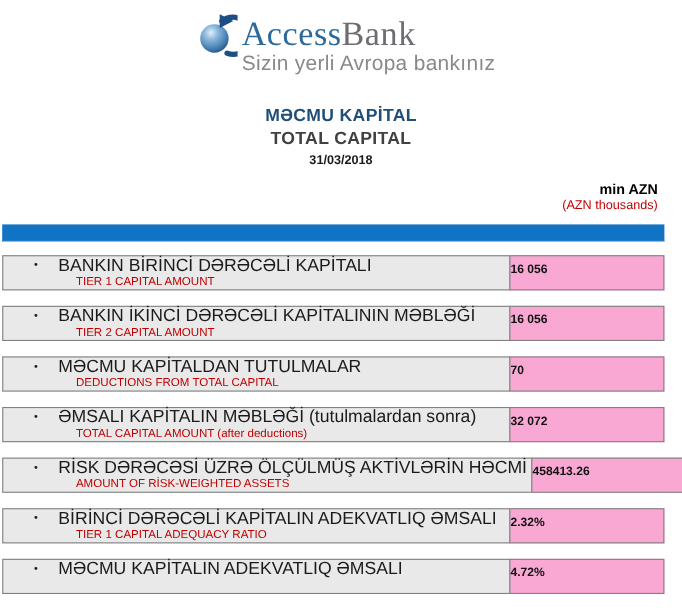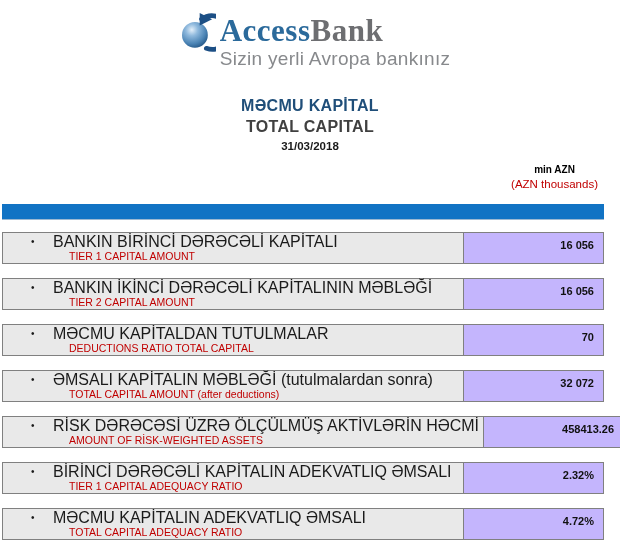--- a/index.html
+++ b/index.html
@@ -5,49 +5,49 @@
   html,body{margin:0;padding:0;}
   body{
     width:620px;height:555px;background:#ffffff;position:relative;overflow:hidden;
     font-family:"Liberation Sans","DejaVu Sans",sans-serif;
     -webkit-font-smoothing:antialiased;
   }
   
   .logo-row{display:flex;justify-content:center;align-items:flex-start;padding-top:10px;}
   .logo-icon{width:46px;height:44px;margin-right:4px;margin-top:2px;}
   .brand-col{display:flex;flex-direction:column;}
-  .brand-text{font-family:"Liberation Serif","DejaVu Serif",serif;font-size:31px;line-height:1.1;margin-top:4px;letter-spacing:0.5px;font-weight:bold;}
+  .brand-text{font-family:"Liberation Serif","DejaVu Serif",serif;font-size:31px;line-height:1.1;margin-top:4px;letter-spacing:0.5px;}
   .brand-access{color:#2b6a9b;}
   .brand-bank{color:#6d6e71;}
   .tagline{color:#87898c;font-size:19px;text-align:center;margin-top:0;letter-spacing:0.3px;}
   
   .title-block{text-align:center;margin-top:27px;}
   .title-az{color:#1f4e79;font-weight:bold;font-size:16px;letter-spacing:0.3px;}
   .title-en{color:#404040;font-weight:bold;font-size:16px;margin-top:3px;letter-spacing:0.3px;}
   .report-date{color:#1a1a1a;font-weight:bold;font-size:11.5px;margin-top:4px;}
   
   .units{position:absolute;top:164px;right:22px;text-align:right;line-height:1.25;}
-  .unit-az{color:#000000;font-size:10px;font-weight:bold;text-align:center;}
+  .unit-az{color:#000000;font-size:13px;font-weight:bold;}
   .unit-en{color:#c00000;font-size:11.5px;}
   
   .section-bar{position:absolute;top:204px;left:2px;width:602px;height:15px;background:#1173c4;border-bottom:1px solid #9db9d2;}
   
   .capital-table{position:absolute;top:232px;left:2px;width:602px;}
   .row{display:flex;height:32px;margin-bottom:14px;}
   .cell-label{
     flex:1;background:#e9e9e9;border:1px solid #808080;box-sizing:border-box;
     display:flex;align-items:flex-start;padding:2px 4px 0 28px;
   }
   .bullet{width:22px;font-size:10px;line-height:14px;color:#1a1a1a;flex:none;}
   .labels{flex:1;min-width:0;}
   .label-az{font-size:16px;line-height:14px;color:#1a1a1a;white-space:nowrap;}
   .label-en{font-size:10.5px;line-height:14px;color:#c00000;white-space:nowrap;margin-left:16px;}
   .cell-value{
-    width:141px;flex:none;background:#c4b5fd;border:1px solid #808080;box-sizing:border-box;
-    margin-left:-1px;text-align:right;padding:2px 9px 0 0;
+    width:141px;flex:none;background:#f9a8d4;border:1px solid #808080;box-sizing:border-box;
+    margin-left:-1px;padding:2px 9px 0 0;
   }
   .value{font-size:11px;line-height:14px;font-weight:bold;color:#111111;}
 </style>
 </head>
 <body>
 
 <div class="logo-row">
   <div class="logo-icon">
     <svg viewBox="0 0 48 46" width="46" height="44" aria-hidden="true">
       <defs>
@@ -107,21 +107,21 @@
     <div class="cell-value">
       <span class="value">16 056</span>
     </div>
   </div>
 
   <div class="row">
     <div class="cell-label">
       <span class="bullet">•</span>
       <div class="labels">
         <div class="label-az">MƏCMU KAPİTALDAN TUTULMALAR</div>
-        <div class="label-en">DEDUCTIONS RATIO TOTAL CAPITAL</div>
+        <div class="label-en">DEDUCTIONS FROM TOTAL CAPITAL</div>
       </div>
     </div>
     <div class="cell-value">
       <span class="value">70</span>
     </div>
   </div>
 
   <div class="row">
     <div class="cell-label">
       <span class="bullet">•</span>
@@ -159,20 +159,19 @@
     <div class="cell-value">
       <span class="value">2.32%</span>
     </div>
   </div>
 
   <div class="row">
     <div class="cell-label">
       <span class="bullet">•</span>
       <div class="labels">
         <div class="label-az">MƏCMU KAPİTALIN ADEKVATLIQ ƏMSALI</div>
-        <div class="label-en">TOTAL CAPITAL ADEQUACY RATIO</div>
       </div>
     </div>
     <div class="cell-value">
       <span class="value">4.72%</span>
     </div>
   </div>
 </div>
 
 </body></html>

